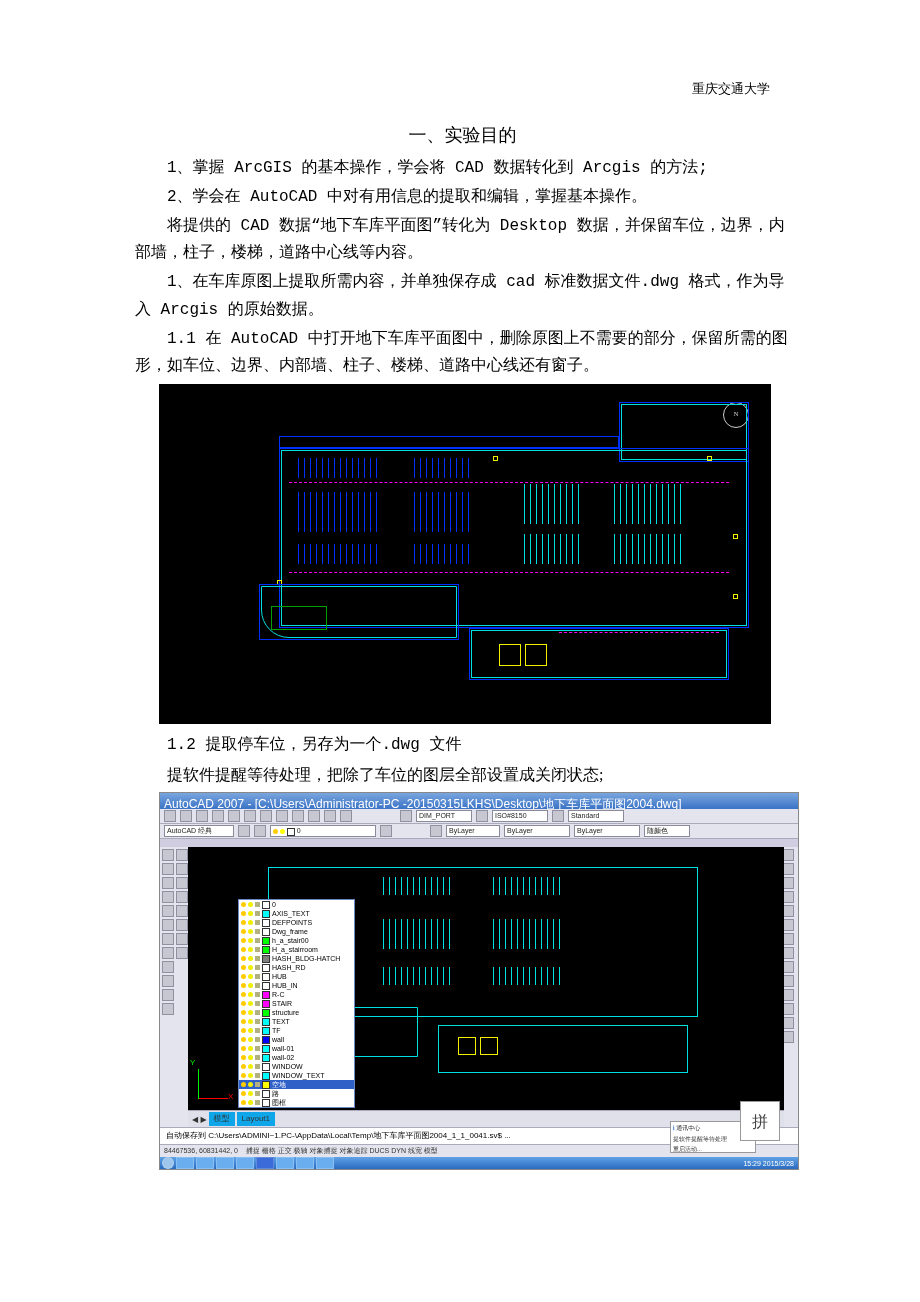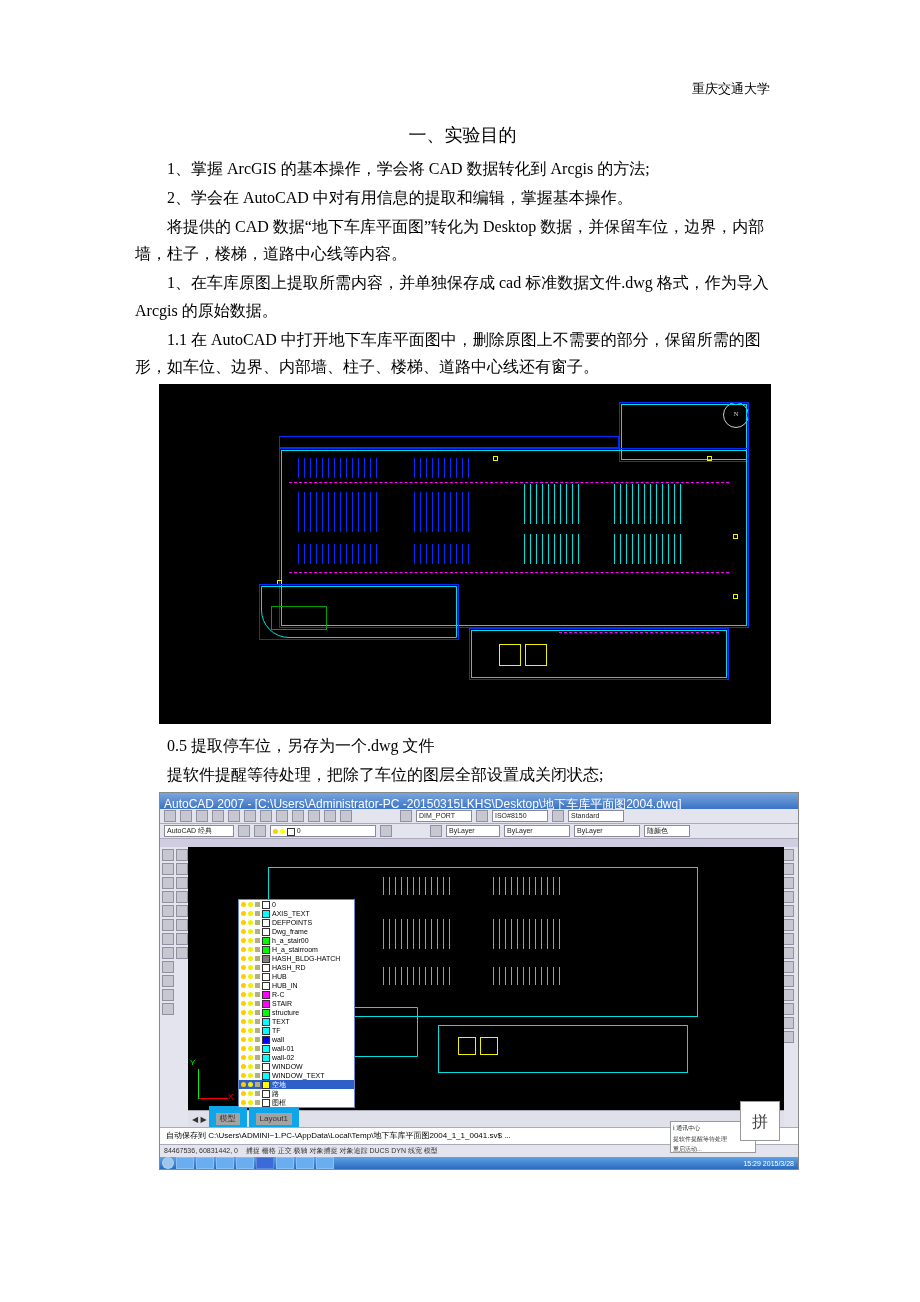--- a/index.html
+++ b/index.html
@@ -29,20 +29,21 @@
     }
     .section-heading {
       font-size: 18px;
       margin-top: 8px;
       margin-bottom: 4px;
       text-align: center;
     }
     .para {
       text-indent: 2em;
       margin: 2px 0;
+      font-family: Liberation Mono, monospace;
     }
     .para-noindent {
       margin: 2px 0;
     }
     .prelabel {
       text-indent: 2em;
     }
     .fig1 {
       margin: 4px 0 8px 24px;
       width: 612px;
@@ -221,21 +222,21 @@
       bottom: 42px;
       height: 16px;
       background:#e0e0ea;
       border-top:1px solid #aab;
       display:flex;align-items:center;gap:2px;
       font-size:8px;
       color:#333;
       padding:0 4px;
     }
     .tab {
-      background:#a3a3a3;border:7px solid #0ea5e9;padding:0 4px;height:12px;line-height:12px;
+      background:#0ea5e9;border:1px solid #0ea5e9;padding:0 4px;height:12px;line-height:12px;
     }
     .cmdline {
       position:absolute;
       left: 0; right: 0;
       bottom: 24px;
       height: 18px;
       background:#fff;border-top:1px solid #aab;border-bottom:1px solid #aab;
       font-size:8px;color:#000;padding:1px 6px;box-sizing:border-box;
       white-space:nowrap;overflow:hidden;
     }
@@ -461,21 +462,21 @@
       <div style="position:absolute;left:130px;top:98px;width:440px;height:0;border-top:1px dashed #ff00ff;"></div>
       <div style="position:absolute;left:130px;top:188px;width:440px;height:0;border-top:1px dashed #ff00ff;"></div>
 
       <div class="cad-boundary" style="left:310px;top:244px;width:260px;height:52px;"></div>
       <div class="cad-cyan" style="left:312px;top:246px;width:256px;height:48px;"></div>
       <div class="cad-yellow" style="left:340px;top:260px;width:22px;height:22px;"></div>
       <div class="cad-yellow" style="left:366px;top:260px;width:22px;height:22px;"></div>
       <div style="position:absolute;left:400px;top:248px;width:160px;height:0;border-top:1px dashed #ff00ff;"></div>
     </div>
 
-    <div class="para">0.5 提取停车位，另存为一个.dwg 文件</div>
+    <div class="para">1.2 提取停车位，另存为一个.dwg 文件</div>
     <div class="para-noindent prelabel">提软件提醒等待处理，把除了车位的图层全部设置成关闭状态;</div>
 
     <div class="fig2">
       <div class="titlebar">AutoCAD 2007 - [C:\Users\Administrator-PC -20150315LKHS\Desktop\地下车库平面图2004.dwg]</div>
 
       <div class="toolbar">
         <span class="tool-icon"></span>
         <span class="tool-icon"></span>
         <span class="tool-icon"></span>
         <span class="tool-icon"></span>

